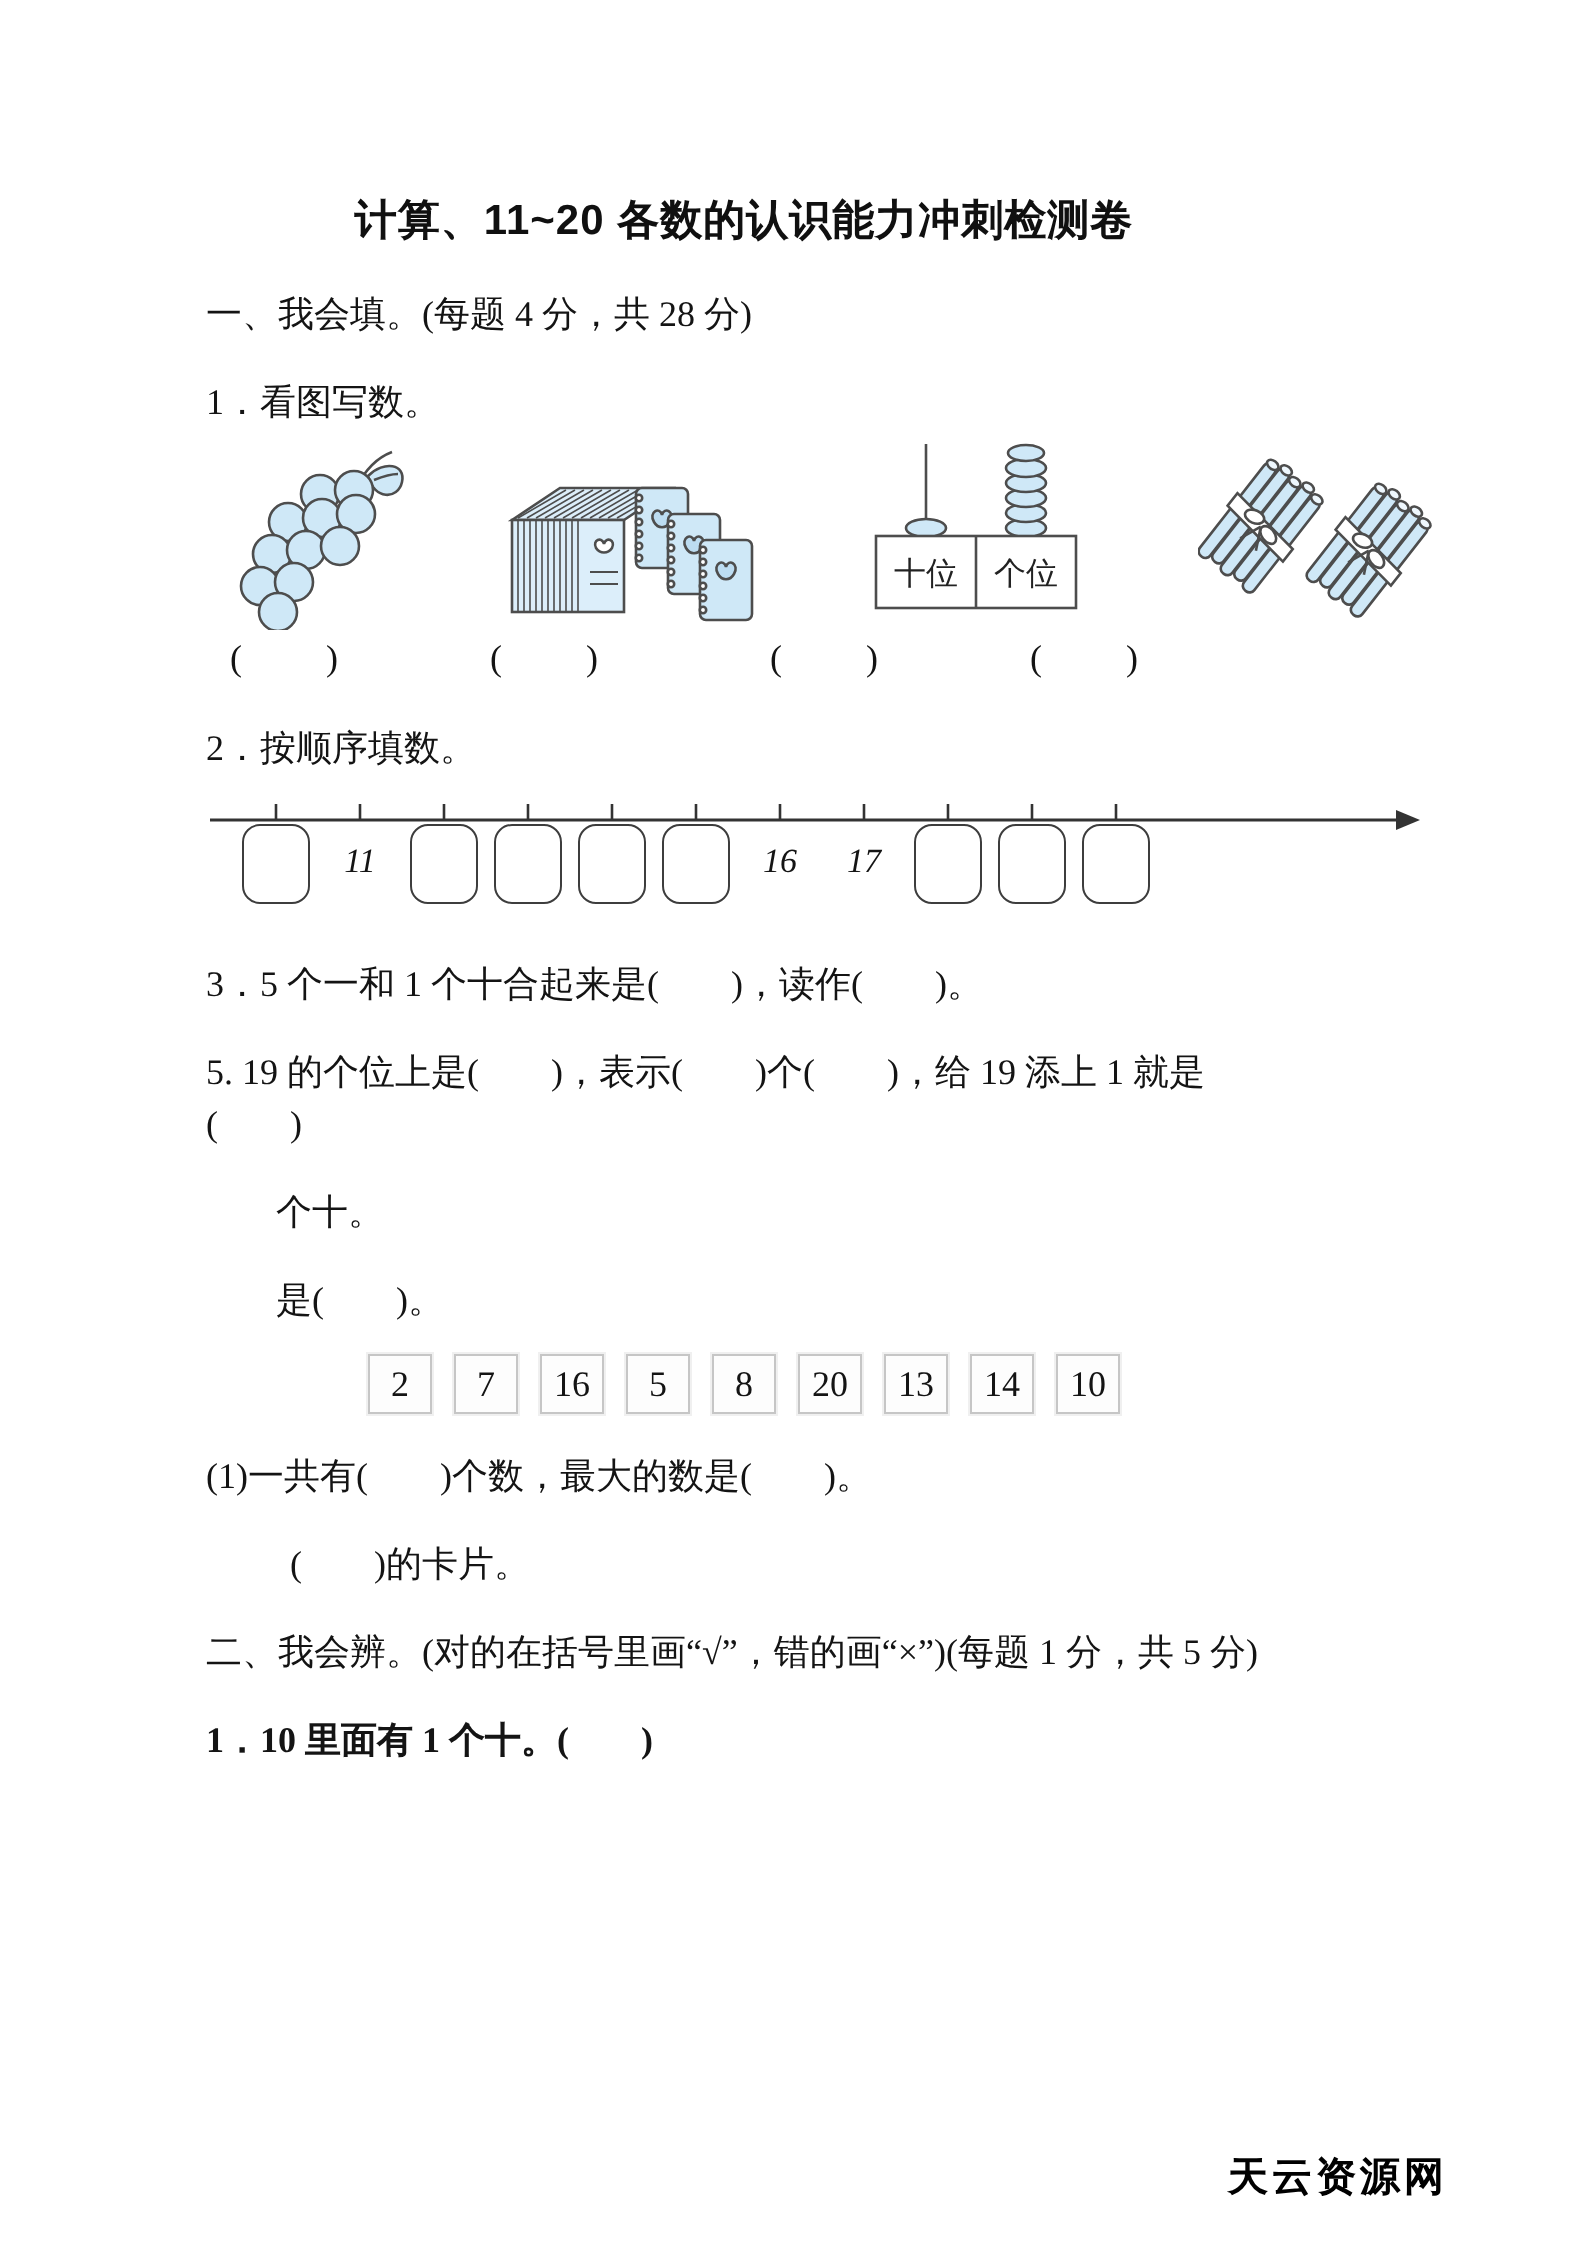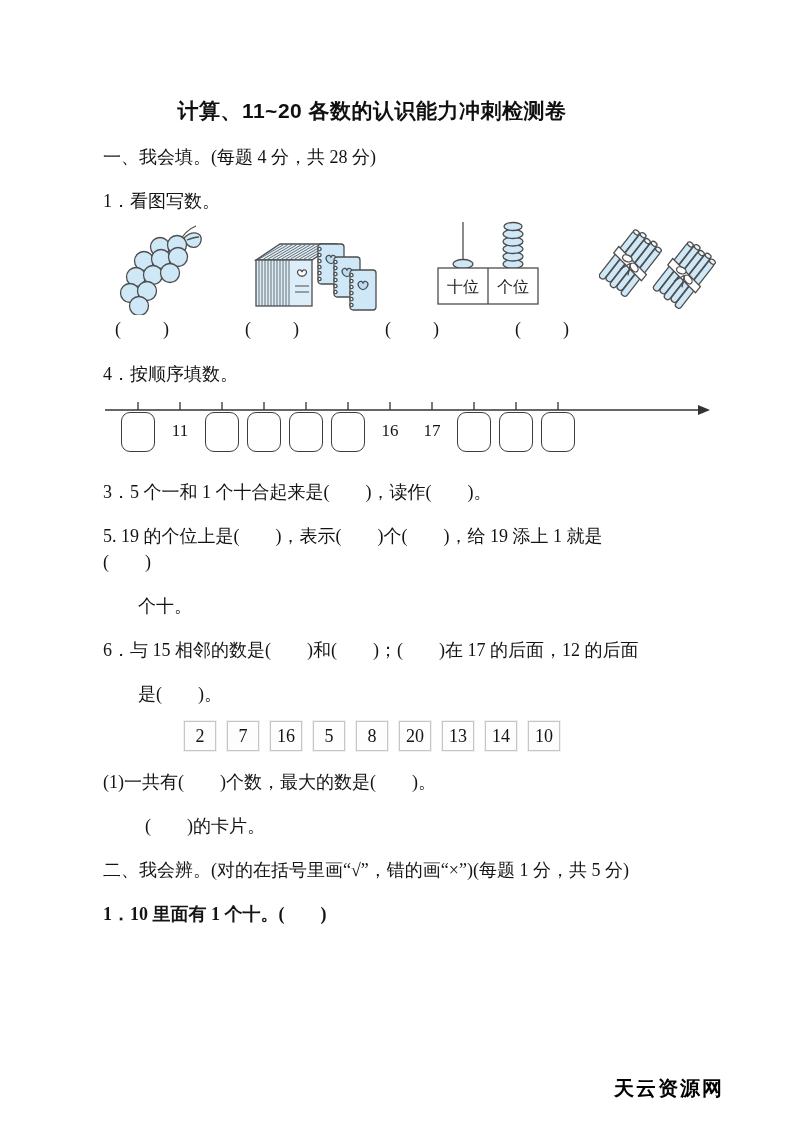--- a/index.html
+++ b/index.html
@@ -19,21 +19,21 @@
   .images-row{position:relative;height:95px;margin-top:6px;}
   .img-slot{position:absolute;top:0;}
   .img-grapes{left:5px;}
   .img-books{left:143px;}
   .img-abacus{left:330px;}
   .img-bundles{left:496px;}
   .parens-row{position:relative;height:26px;margin-top:2px;font-size:18px;}
   .parens-row span{position:absolute;top:0;letter-spacing:2px;}
   .pb0{left:12px;} .pb1{left:142px;} .pb2{left:282px;} .pb3{left:412px;}
   .q2-label{margin-top:12px;}
-  .numberline{position:relative;height:62px;margin-top:12px;}
+  .numberline{position:relative;height:62px;margin-top:12px;font-style:italic;}
   .numberline svg{position:absolute;left:0;top:0;}
   .slot{position:absolute;top:13px;width:34px;text-align:center;}
   .slot.box{height:40px;border:1.5px solid #3d3d3d;border-radius:9px;background:#fff;box-sizing:border-box;}
   .slot.num{height:40px;line-height:38px;font-size:17px;}
   .s0{left:18px;} .s1{left:60px;} .s2{left:102px;} .s3{left:144px;} .s4{left:186px;}
   .s5{left:228px;} .s6{left:270px;} .s7{left:312px;} .s8{left:354px;} .s9{left:396px;} .s10{left:438px;}
   .q3{margin-top:7px;}
   .q6a{margin-top:10px;}
   .q7-label{margin-top:6px;}
   .indent1{padding-left:35px;}
@@ -174,21 +174,21 @@
       </div>
     </div>
 
     <div class="parens-row">
       <span class="pb0">(　　)</span>
       <span class="pb1">(　　)</span>
       <span class="pb2">(　　)</span>
       <span class="pb3">(　　)</span>
     </div>
 
-    <p class="line q2-label">4．按顺序填数。</p>
+    <p class="line q2-label">2．按顺序填数。</p>
 
     <div class="numberline">
       <svg width="612" height="16" viewBox="0 0 612 16">
         <line x1="2" y1="11" x2="604" y2="11" stroke="#333" stroke-width="1.6"></line>
         <polygon points="607,11 595,6 595,16" fill="#333"></polygon>
         <path d="M35,3 V11 M77,3 V11 M119,3 V11 M161,3 V11 M203,3 V11 M245,3 V11 M287,3 V11 M329,3 V11 M371,3 V11 M413,3 V11 M455,3 V11" stroke="#333" stroke-width="1.3" fill="none"></path>
       </svg>
       <div class="slot box s0"></div>
       <div class="slot num s1">11</div>
       <div class="slot box s2"></div>
@@ -198,21 +198,20 @@
       <div class="slot num s6">16</div>
       <div class="slot num s7">17</div>
       <div class="slot box s8"></div>
       <div class="slot box s9"></div>
       <div class="slot box s10"></div>
     </div>
 
     <p class="line q3">3．5 个一和 1 个十合起来是(　　)，读作(　　)。</p>
     <p class="line">5. 19 的个位上是(　　)，表示(　　)个(　　)，给 19 添上 1 就是(　　)</p>
     <p class="line indent1">个十。</p>
-    <p class="line q6a">6．与 15 相邻的数是(　　)和(　　)；(　　)在 17 的后面，12 的后面</p>
     <p class="line indent1">是(　　)。</p>
 
     <div class="cards-row">
       <span class="card">2</span>
       <span class="card">7</span>
       <span class="card">16</span>
       <span class="card">5</span>
       <span class="card">8</span>
       <span class="card">20</span>
       <span class="card">13</span>

